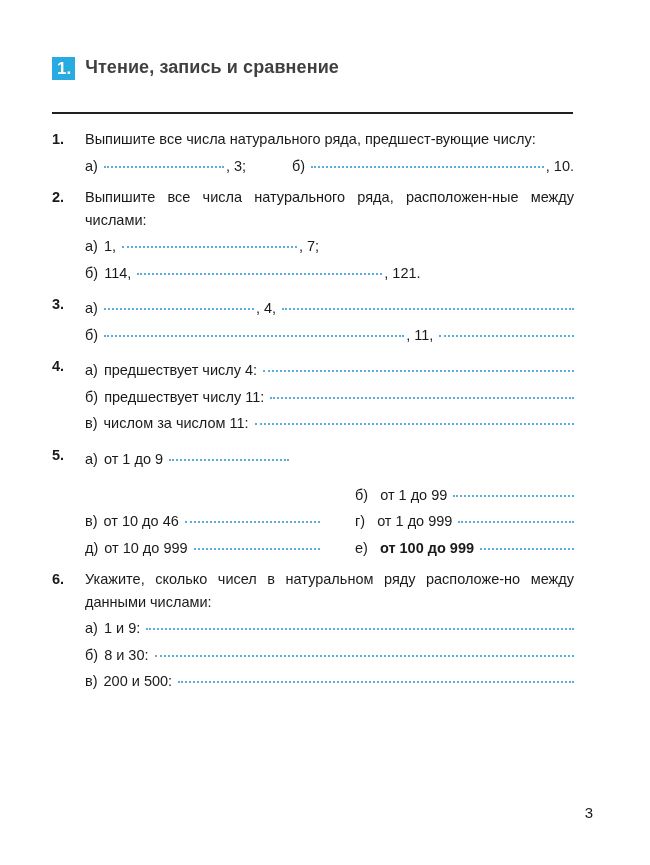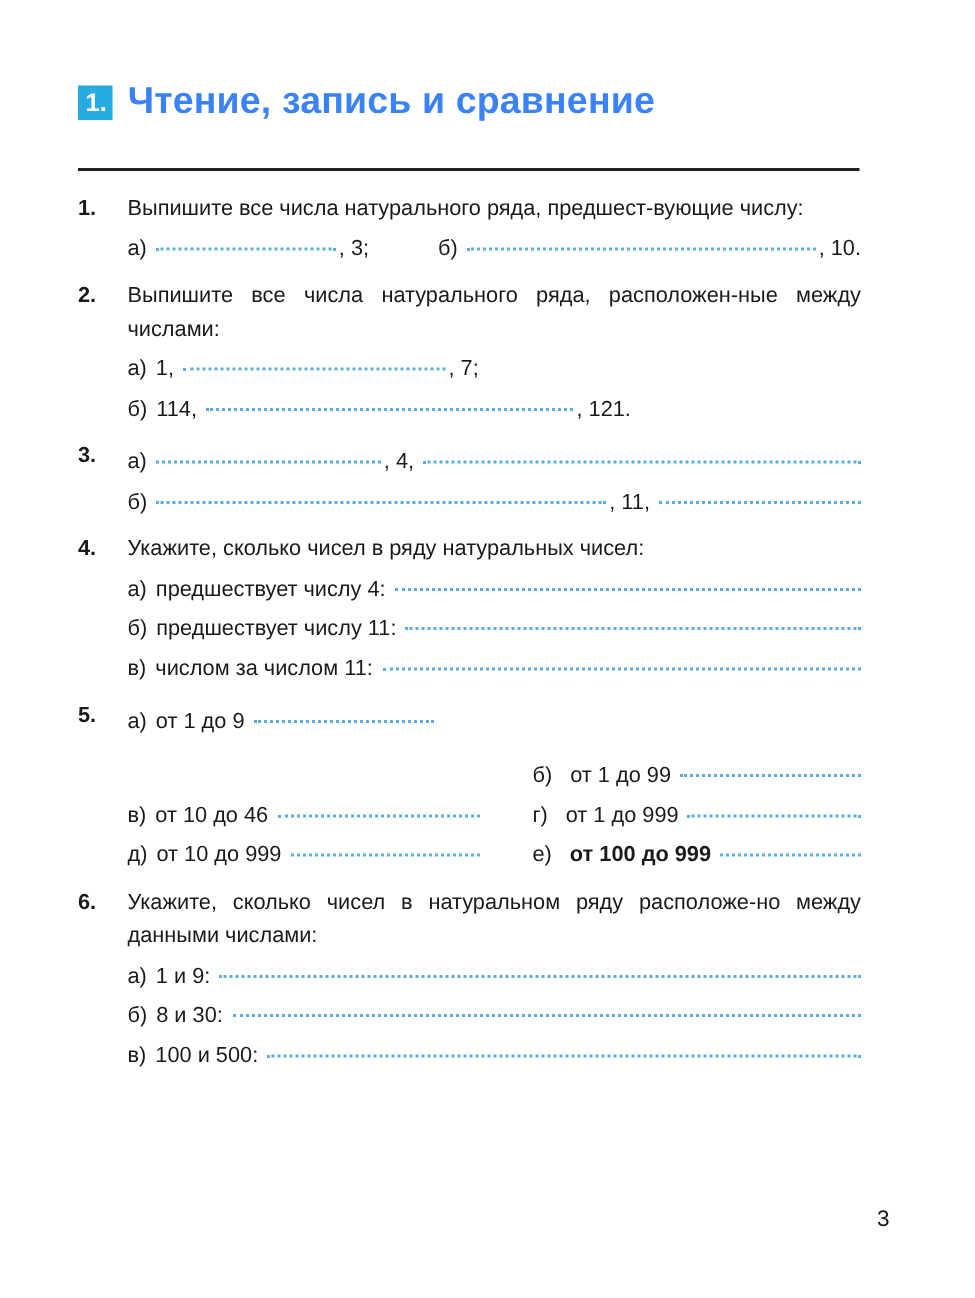--- a/index.html
+++ b/index.html
@@ -40,23 +40,23 @@
     font-weight: bold;
     font-size: 17px;
     line-height: 19px;
     padding: 2px 4px 2px 5px;
     letter-spacing: 0px;
     margin-top: 2px;
   }
   .chapter-title {
     flex: 1 1 auto;
     margin-left: 10px;
-    color: #3b82f6;
+    color: #404040;
     font-weight: bold;
-    font-size: 25px;
+    font-size: 18px;
     line-height: 24px;
     letter-spacing: 0.1px;
   }
   .chapter-title .line2 {
     display: block;
     padding-left: 2px;
   }
   .header-rule {
     position: absolute;
     left: 52px;
@@ -226,21 +226,20 @@
           <span class="dots flex"></span>
         </div>
       </div>
     </div>
 
     <div class="spacer-9"></div>
 
     <div class="ex">
       <div class="ex-num">4.</div>
       <div class="ex-body">
-        <div class="prompt">Укажите, сколько  чисел в ряду натуральных чисел:</div>
         <div class="sub">
           <span class="sub-label">а)</span>
           <span class="sub-text gap-right">предшествует числу 4:</span>
           <span class="dots flex"></span>
         </div>
         <div class="sub">
           <span class="sub-label">б)</span>
           <span class="sub-text gap-right">предшествует числу 11:</span>
           <span class="dots flex"></span>
         </div>
@@ -310,21 +309,21 @@
           <span class="sub-text gap-right">1 и 9:</span>
           <span class="dots flex"></span>
         </div>
         <div class="sub">
           <span class="sub-label">б)</span>
           <span class="sub-text gap-right">8 и 30:</span>
           <span class="dots flex"></span>
         </div>
         <div class="sub">
           <span class="sub-label">в)</span>
-          <span class="sub-text gap-right">100  и 500:</span>
+          <span class="sub-text gap-right">200  и 500:</span>
           <span class="dots flex"></span>
         </div>
       </div>
     </div>
 
   </div>
 
   <div class="page-number">3</div>
 
 </div>

